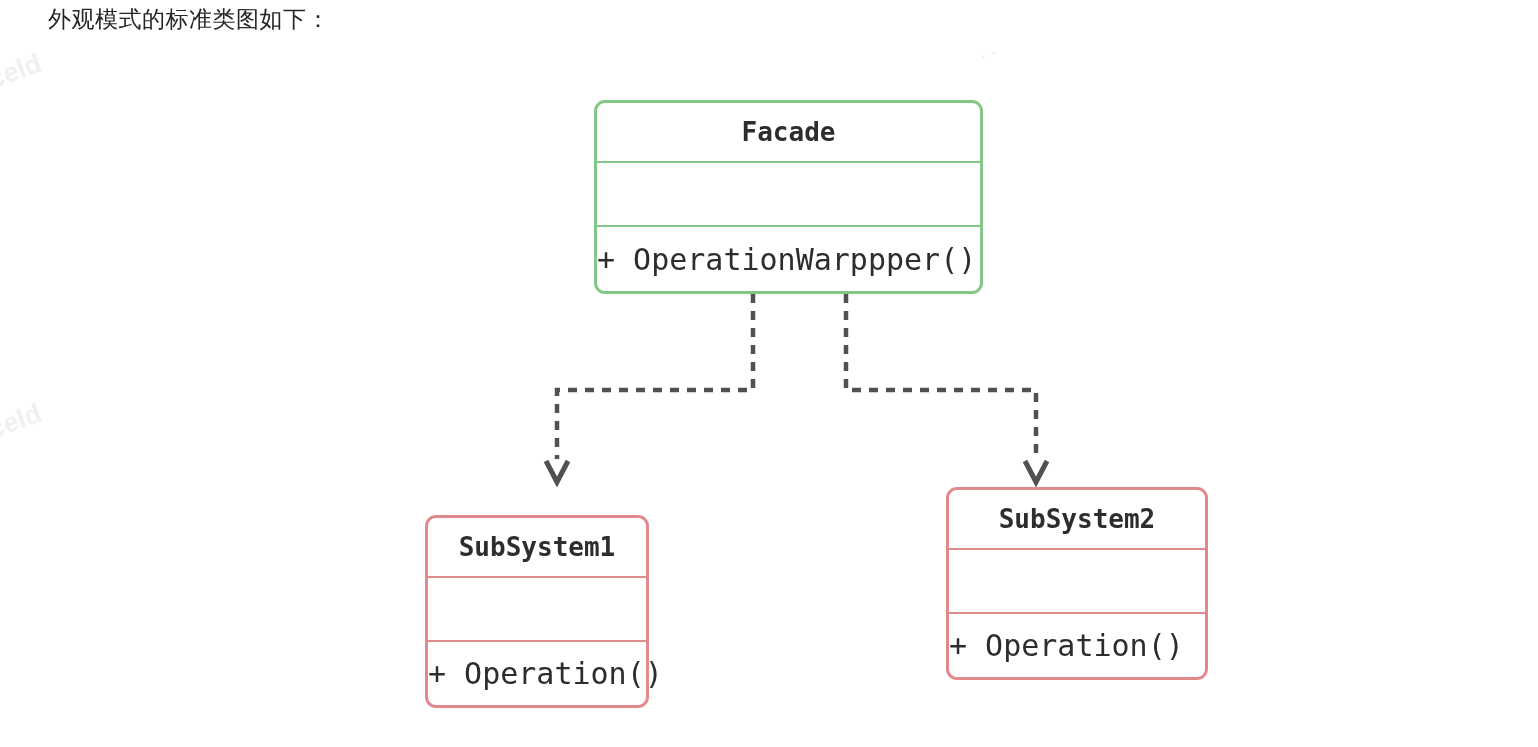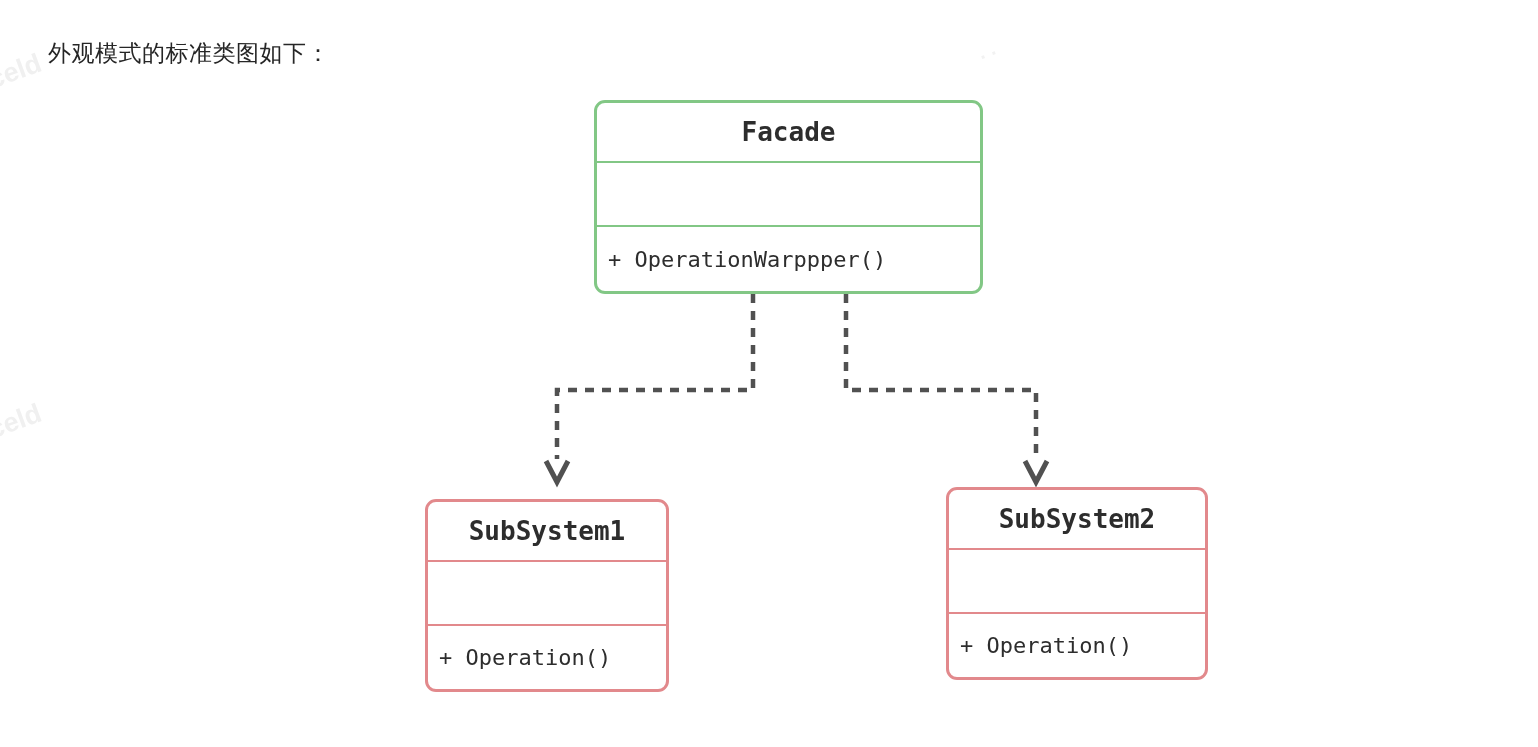--- a/index.html
+++ b/index.html
@@ -12,21 +12,20 @@
   html,body{background:#ffffff;}
   body{
     width:1538px;height:747px;
     position:relative;overflow:hidden;
     font-family:"Liberation Sans","DejaVu Sans",sans-serif;
   }
   .page-title{
     position:absolute;left:48px;top:4px;
     font-size:23px;color:#262626;letter-spacing:0.5px;
     font-family:"Liberation Sans","DejaVu Sans",sans-serif;
-    margin-top:34px;
   }
   .watermark{
     position:absolute;color:#f0f0f0;font-size:27px;font-weight:bold;
     transform:rotate(-20deg);user-select:none;pointer-events:none;
     font-family:"Liberation Sans",sans-serif;white-space:nowrap;
   }
   .wm-1{left:-12px;top:56px;}
   .wm-2{left:-12px;top:406px;}
   .wm-3{left:978px;top:38px;font-size:20px;color:#f2f2f2;letter-spacing:6px;}
   .arrow-layer{position:absolute;left:0;top:0;width:1538px;height:747px;}
@@ -38,34 +37,34 @@
     fill:none;stroke:var(--arrow);stroke-width:5;stroke-linejoin:miter;
   }
   .uml-class{
     position:absolute;background:#ffffff;
     border:3px solid;border-radius:11px;
     display:flex;flex-direction:column;
     font-family:"DejaVu Sans Mono","Liberation Mono",monospace;
     color:var(--text);
   }
   .uml-facade{border-color:var(--facade-border);left:594px;top:100px;width:389px;height:194px;}
-  .uml-sub1{border-color:var(--subsystem-border);left:425px;top:499px;width:244px;height:193px;}
+  .uml-sub1{border-color:var(--subsystem-border);left:425px;top:515px;width:224px;height:193px;}
   .uml-sub2{border-color:var(--subsystem-border);left:946px;top:487px;width:262px;height:193px;}
   .uml-class .head{
     height:60px;display:flex;align-items:center;justify-content:center;
     font-weight:bold;font-size:26px;
   }
   .uml-facade .head{border-bottom:2.5px solid var(--facade-border);}
   .uml-sub1 .head,.uml-sub2 .head{border-bottom:2.5px solid var(--subsystem-border);}
   .uml-class .attrs{height:64px;}
   .uml-facade .attrs{border-bottom:2.5px solid var(--facade-border);}
   .uml-sub1 .attrs,.uml-sub2 .attrs{border-bottom:2.5px solid var(--subsystem-border);}
   .uml-class .methods{
     flex:1;display:flex;align-items:center;
-    font-size:22px;padding-left:11px;white-space:pre;
+    font-size:30px;padding-left:0;white-space:pre;
   }
 </style>
 </head>
 <body>
 
 <div class="page-title">外观模式的标准类图如下：</div>
 
 <div class="watermark wm-1">celd</div>
 <div class="watermark wm-2">celd</div>
 <div class="watermark wm-3">..</div>

